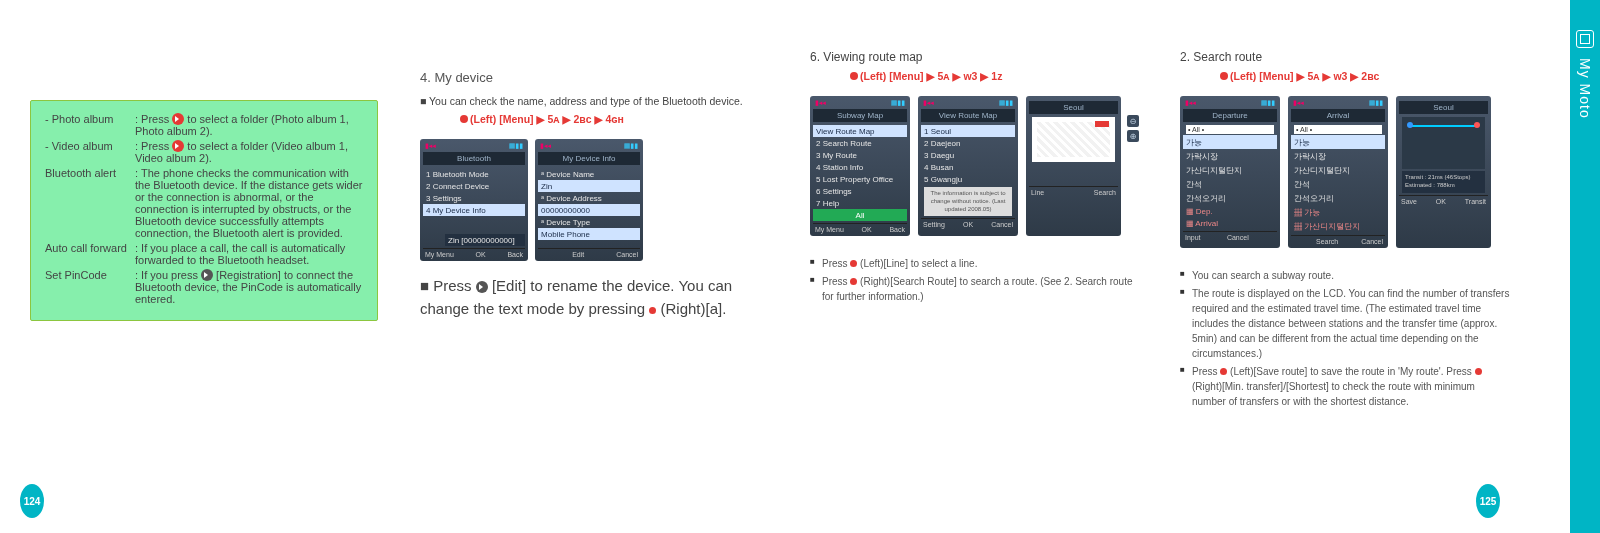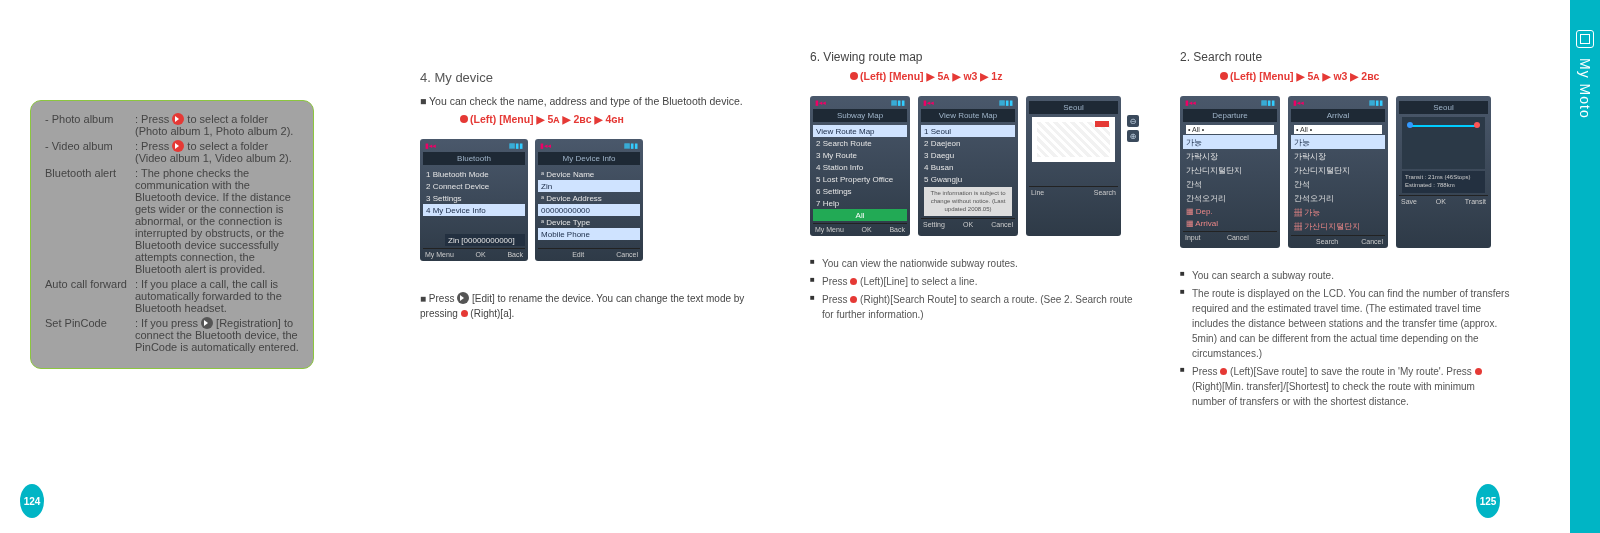--- a/index.html
+++ b/index.html
@@ -69,24 +69,24 @@
     font-weight: bold;
     display: flex;
     align-items: center;
     justify-content: center;
   }
   .pagenum.left { left: 20px; }
   .pagenum.right { right: 40px; }
   
   .greenbox {
     border: 1px solid #8CC63F;
-    background: #a3a3a3;
+    background: #86efac;
     padding: 12px 14px;
-    border-radius: 11px;
-    width: 284px;
+    border-radius: 2px;
+    width: 348px;
     margin-top: 50px;
   }
   .grow { display:flex; align-items:flex-start; margin-bottom:3px; }
   .glabel { flex: 0 0 90px; }
   .gdesc { flex: 1; }
   .circ { display:inline-block; width:12px; height:12px; border-radius:50%; background:#E53935; vertical-align:-2px; position:relative; }
   .circ::before { content:""; position:absolute; left:3px; top:3px; width:0; height:0; border-left:4px solid #fff; border-top:3px solid transparent; border-bottom:3px solid transparent; }
   .circ.dark { background:#555; }
   .circ.dark::before { border-left-color:#fff; }
   
@@ -225,21 +225,21 @@
         <div class="pitem">ᵃ Device Type</div>
         <div class="pitem hl">  Mobile Phone</div>
         <div style="height:6px;"></div>
         <div class="pfoot">
             <span></span>
             <span>Edit</span>
             <span>Cancel</span>
           </div>
       </div>
 
-      <div style="font-size:10px; line-height:1.5; margin-top:20px;">
+      <div style="font-size:15px; line-height:1.5; margin-top:4px;">
         <span>■ Press </span><span class="circ dark"></span><span> [Edit] to rename the device. You can change the text mode by pressing </span><span class="reddot"></span><span> (Right)[a].</span>
       </div>
     </div>
 
     <div class="pagenum left">124</div>
   </div>
 
   <div class="right-page">
 
     <div class="rp-cols">
@@ -297,21 +297,20 @@
                   <span>Search</span>
                 </div>
             </div>
             <div class="sideicons" style="margin-top:25px;">
               <span>⊖</span>
               <span>⊕</span>
             </div>
           </div>
         </div>
         <ul class="bul">
-          <li>You can view the nationwide subway routes.</li>
           <li><span>Press </span><span class="reddot"></span><span> (Left)[Line] to select a line.</span></li>
           <li><span>Press </span><span class="reddot"></span><span> (Right)[Search Route] to search a route. (See 2. Search route for further information.)</span></li>
         </ul>
       </div>
 
       <div class="rp-col">
         <h5>2. Search route</h5>
         <div class="navpath"><span class="dot"></span><span>(Left) [Menu]  ▶  5ᴀ  ▶  ᴡ3  ▶  2ʙᴄ</span></div>
         <div class="phonerow">
           <div class="phone sml">

